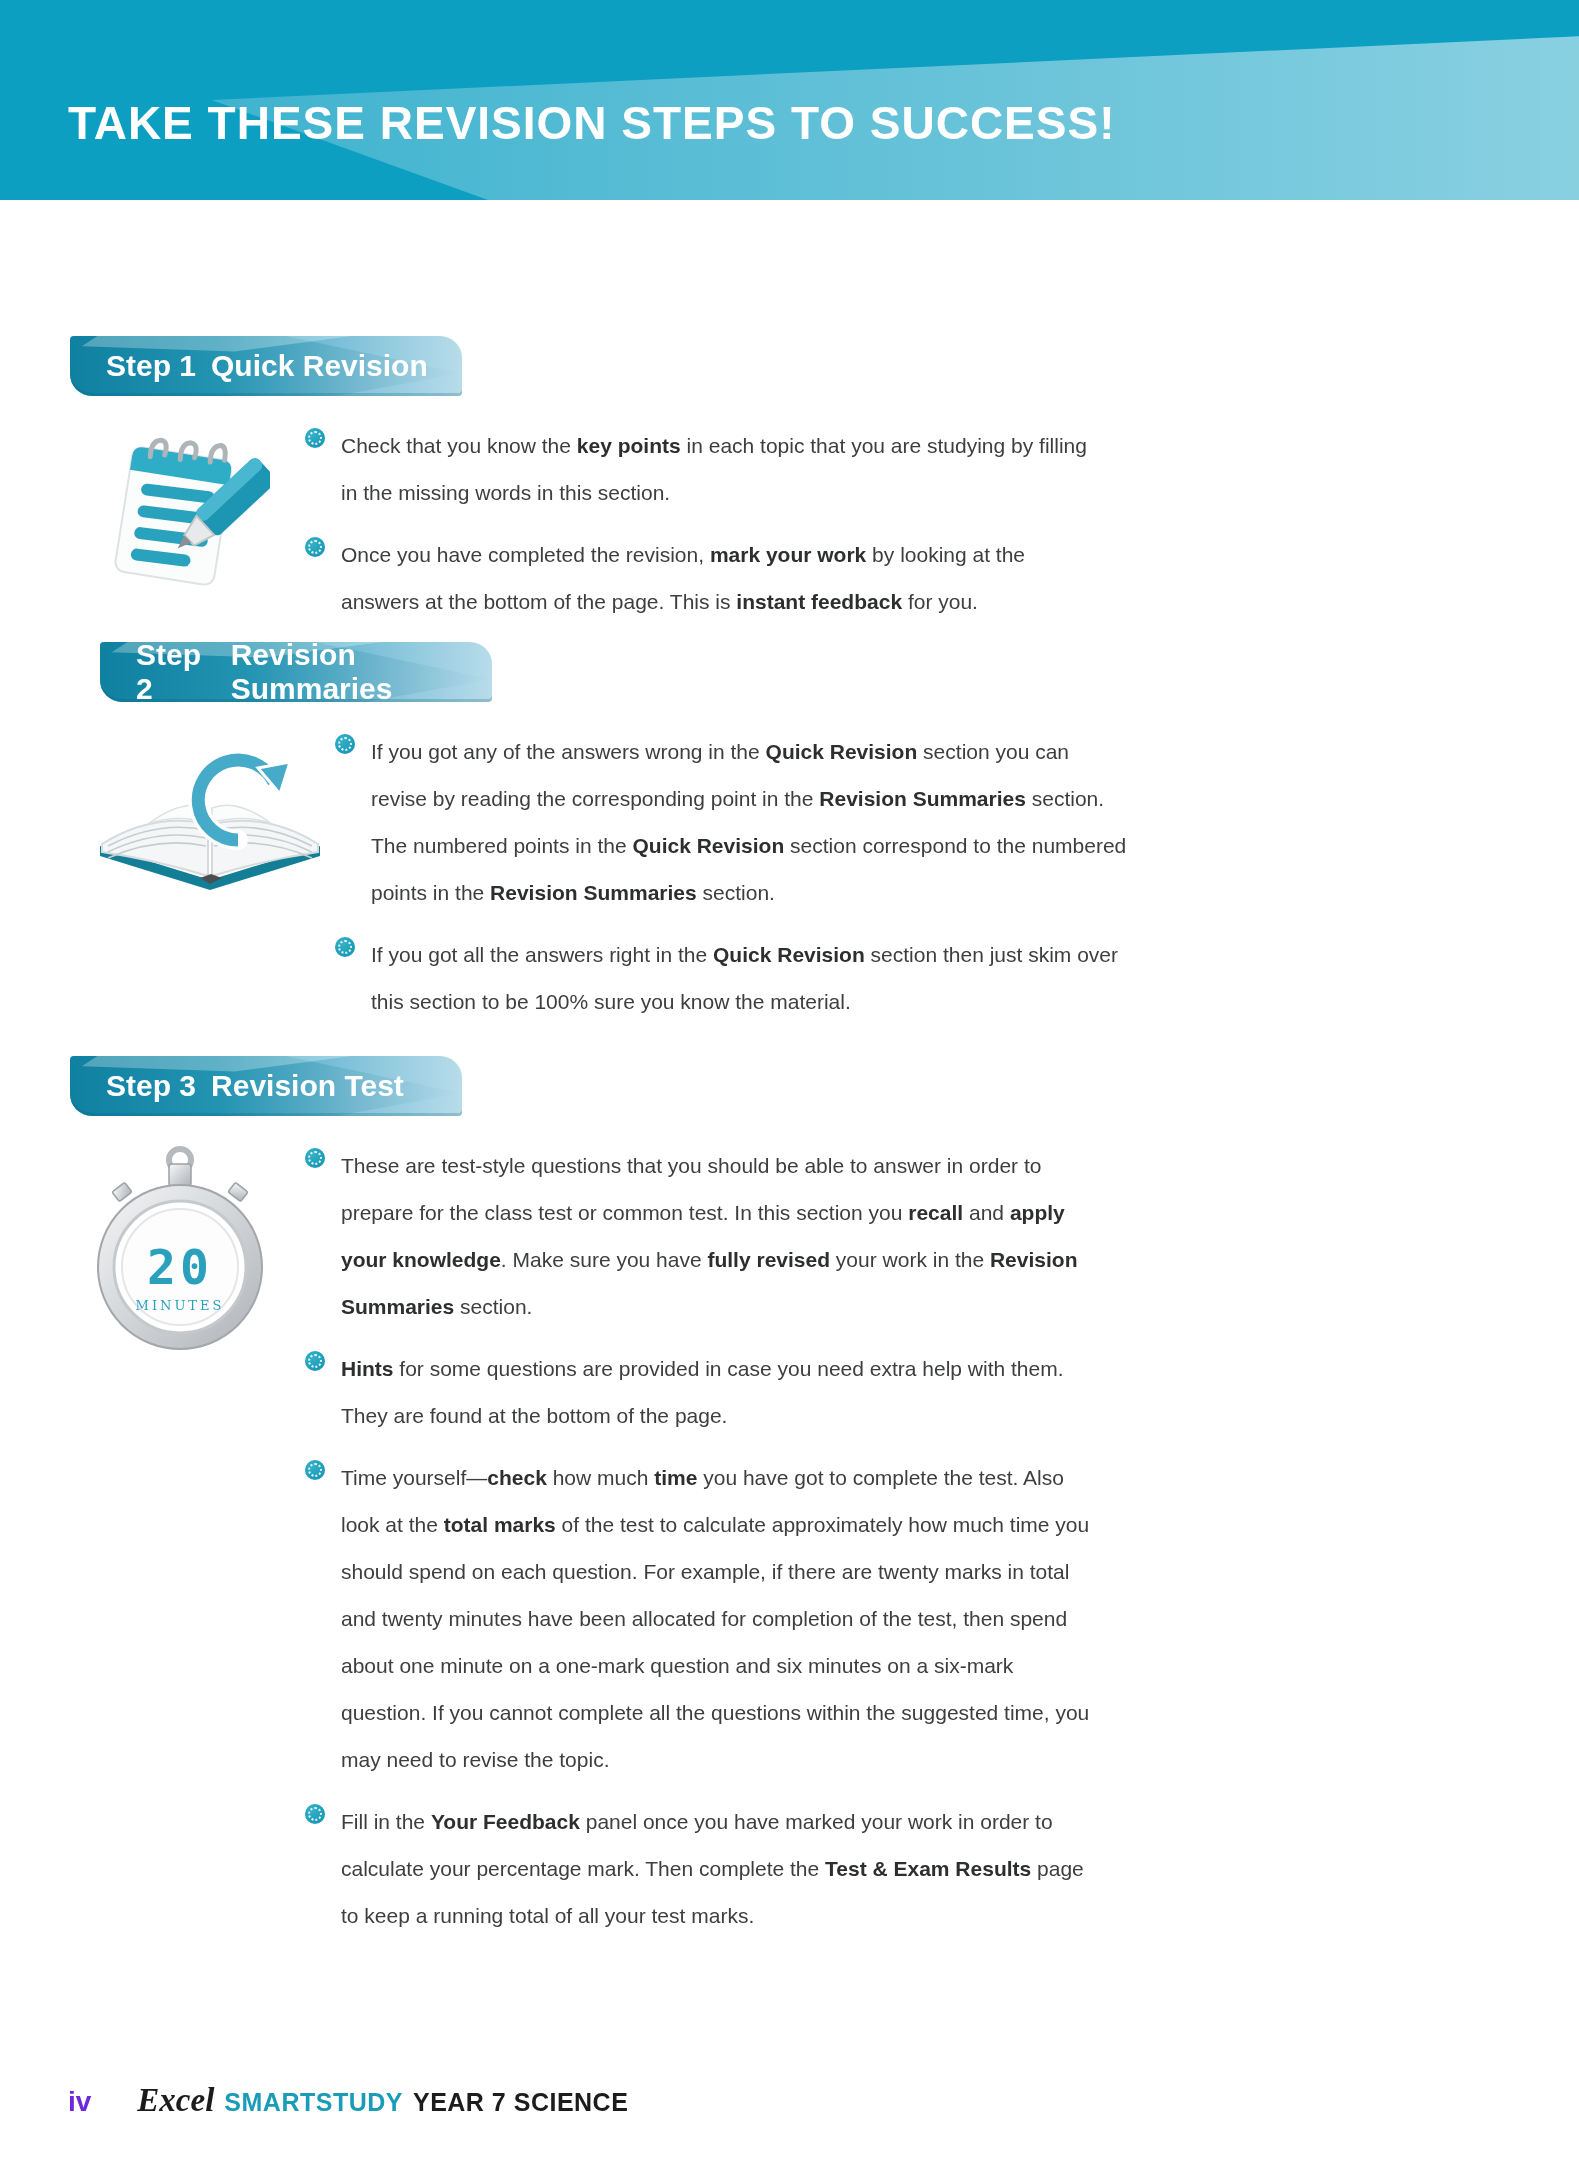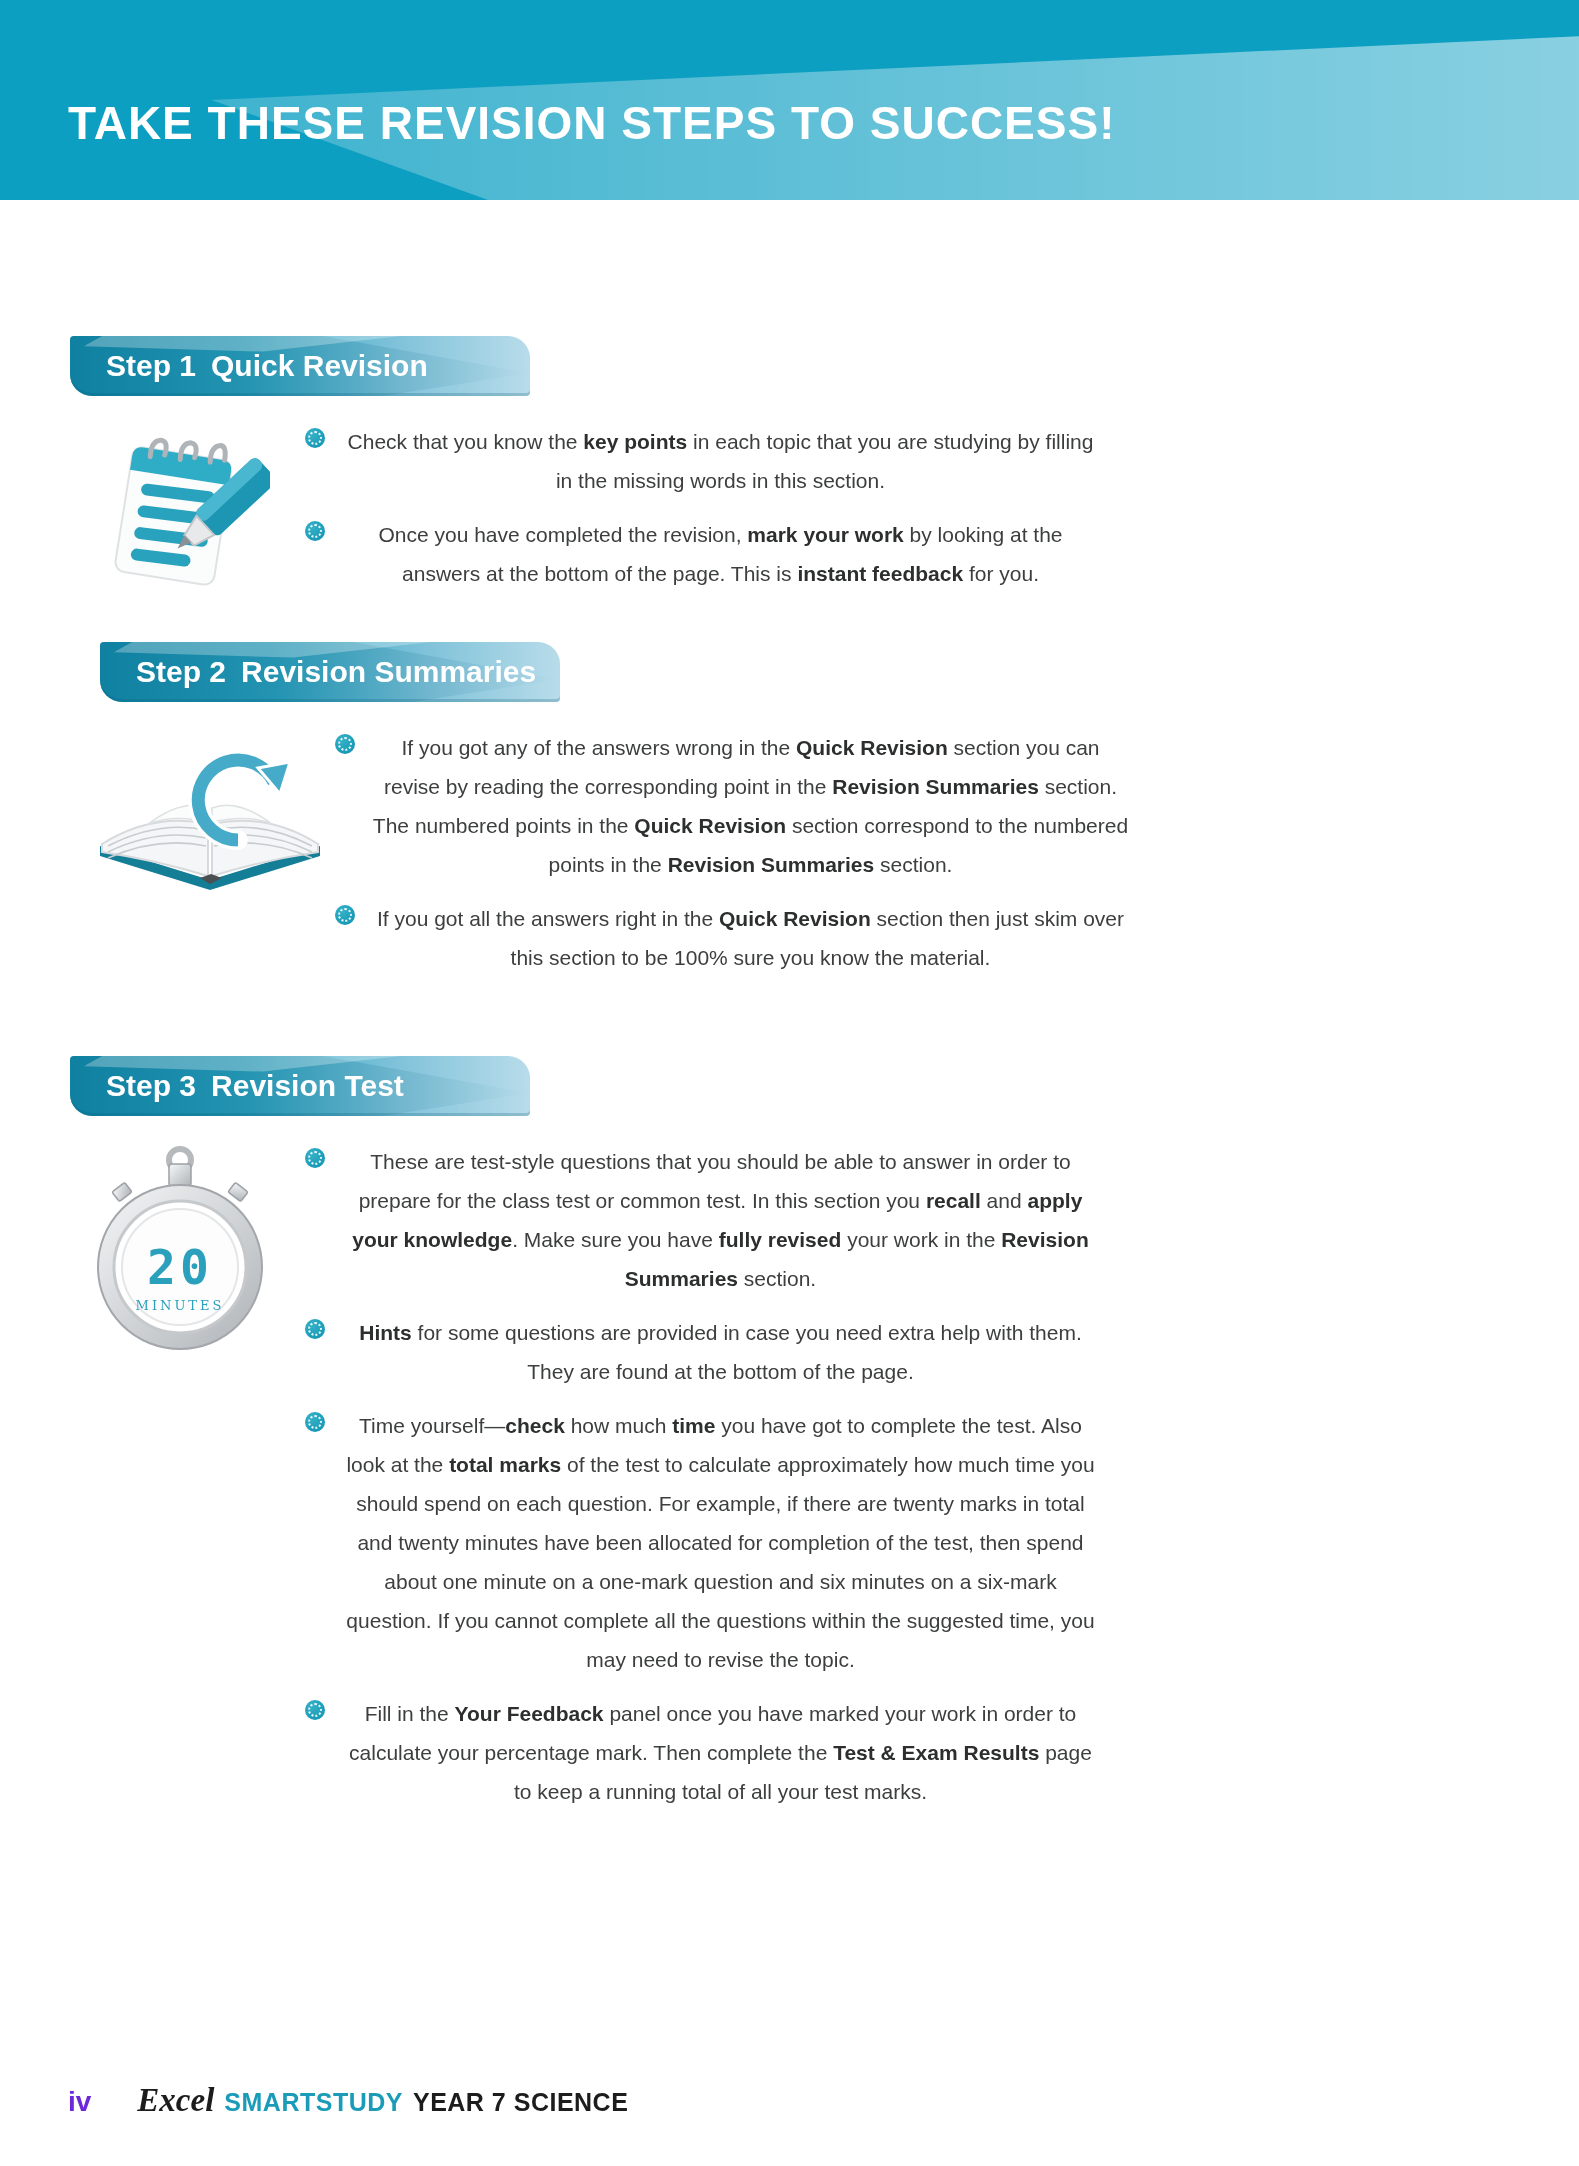--- a/index.html
+++ b/index.html
@@ -25,21 +25,21 @@
     white-space:nowrap;
   }
 
   
   .step{position:absolute;left:0;width:1579px;}
   .step-1{top:336px;}
   .step-2{top:642px;padding-left:30px;}
   .step-3{top:1056px;}
 
   .step-banner{
-    position:relative;margin-left:70px;width:460px;height:60px;
+    position:relative;margin-left:70px;width:392px;height:60px;
     display:flex;align-items:center;padding-left:36px;box-sizing:border-box;
     border-radius:4px 22px 4px 22px;overflow:hidden;
     background:linear-gradient(90deg,#1697ba 0%,#2ea6c4 38%,#82c3da 72%,#b8dcea 100%);
     box-shadow:inset 0 -3px 0 rgba(0,84,108,0.22);
   }
   .step-banner::before{
     content:"";position:absolute;inset:0;
     background:linear-gradient(90deg, rgba(9,104,133,0.48), rgba(9,104,133,0));
     clip-path:polygon(0 0, 55% 0, 100% 62%, 68% 100%, 0 100%);
   }
@@ -58,21 +58,21 @@
   .bullets{list-style:none;margin:0;padding:0;width:795px;}
   .bullet{display:flex;gap:16px;margin-bottom:15px;}
   .bullet-glyph{
     flex:none;width:20px;height:20px;margin-top:6px;border-radius:50%;position:relative;
     background:radial-gradient(circle at 35% 30%, #35b2c8, #0e90af);
   }
   .bullet-glyph::after{
     content:"";position:absolute;inset:3px;border-radius:50%;
     border:2px dotted rgba(255,255,255,0.9);box-sizing:border-box;
   }
-  .bullet-text{font-size:21px;line-height:39px;color:#3d3e3e;text-align:center;}
+  .bullet-text{font-size:21px;line-height:47px;color:#3d3e3e;}
   .bullet-text b{color:#2d2e2e;}
 
   
   .page-footer{
     position:absolute;left:68px;top:2082px;
     display:flex;align-items:baseline;white-space:nowrap;
   }
   .pg-num{font-size:28px;font-weight:700;color:#6d28d9;}
   .brand-excel{margin-left:46px;font-family:"Liberation Serif",serif;font-style:italic;font-weight:700;font-size:33px;color:#1c1c1c;}
   .brand-smart{margin-left:10px;font-size:25px;font-weight:700;color:#1a9cb8;letter-spacing:0.5px;}

